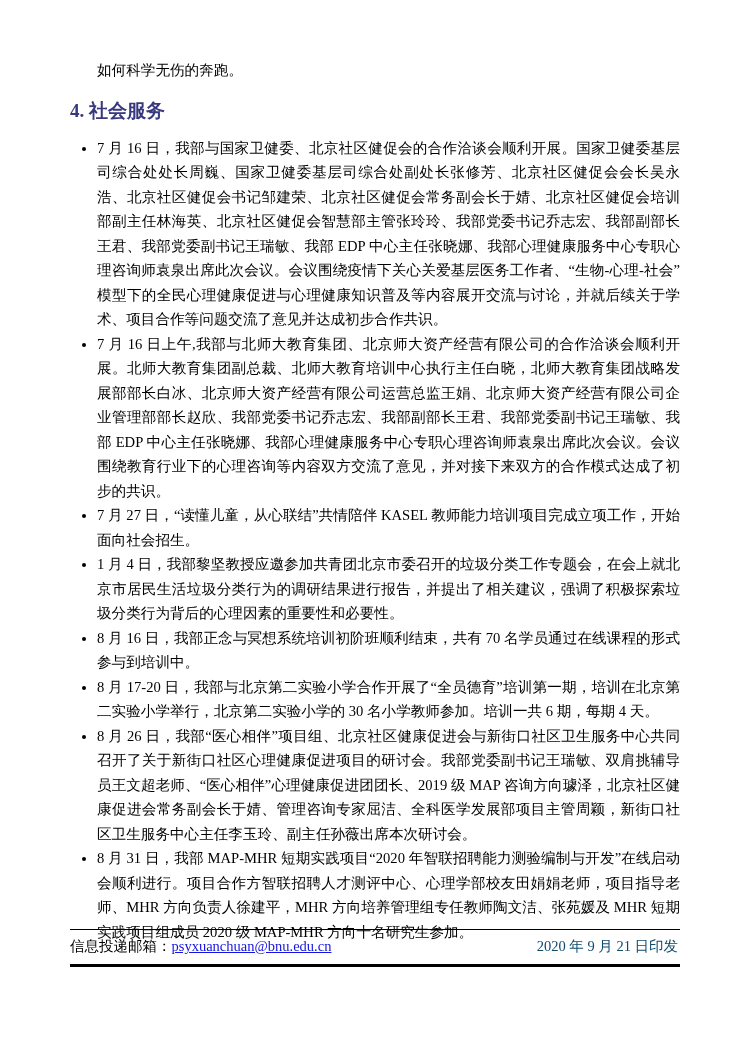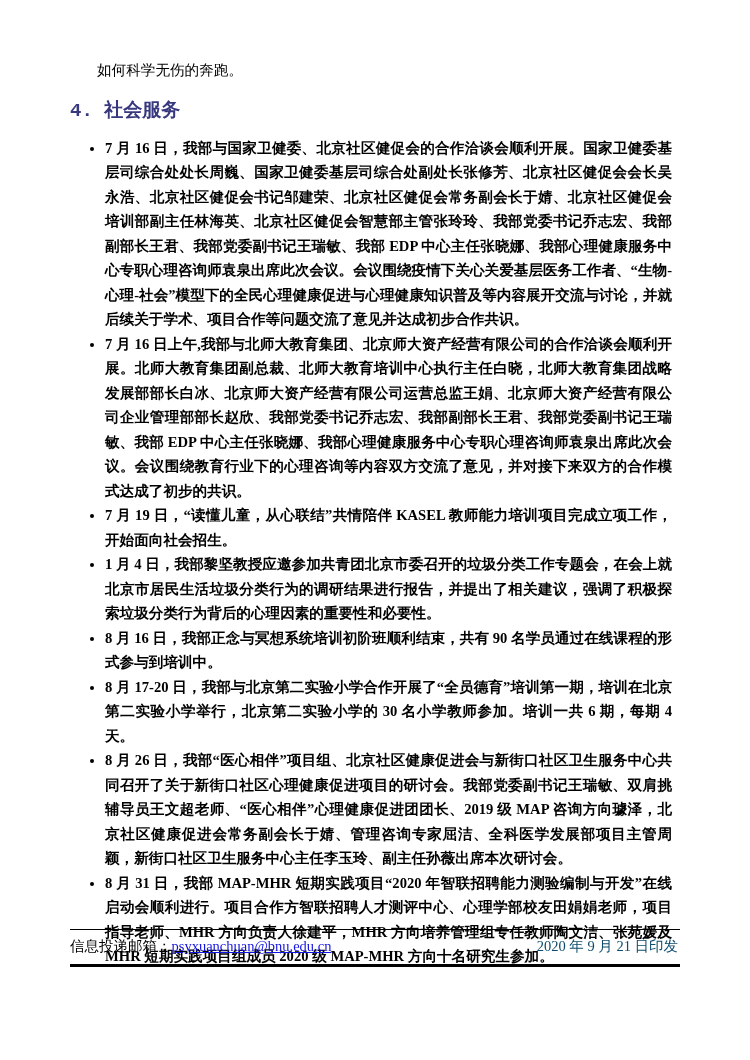--- a/index.html
+++ b/index.html
@@ -24,31 +24,30 @@
     right:68px;
   }
   .intro{
     margin:0 0 0 27px;
     font-size:14.6px;
     line-height:24.5px;
     text-align:justify;
   }
   .section-heading{
     margin:16px 0 13px 0;
-    font-family:Liberation Mono, monospace;
+    font-family:Liberation Serif, serif;
     font-weight:bold;
     font-size:19px;
     line-height:24px;
     color:var(--heading-color);
   }
   ul.bullet-list{
-    margin:8px;
+    margin:0;
     padding:0 0 0 27px;
     list-style-type:disc;
-    font-weight:bold;
   }
   ul.bullet-list li{
     font-size:14.6px;
     line-height:24.5px;
     text-align:justify;
     color:var(--text-color);
   }
   ul.bullet-list li::marker{
     color:#000;
     font-size:13px;
@@ -83,23 +82,23 @@
 <div class="page">
   <div class="content">
 
     <p class="intro">如何科学无伤的奔跑。</p>
 
     <h2 class="section-heading">4. 社会服务</h2>
 
     <ul class="bullet-list">
       <li>7 月 16 日，我部与国家卫健委、北京社区健促会的合作洽谈会顺利开展。国家卫健委基层司综合处处长周巍、国家卫健委基层司综合处副处长张修芳、北京社区健促会会长吴永浩、北京社区健促会书记邹建荣、北京社区健促会常务副会长于婧、北京社区健促会培训部副主任林海英、北京社区健促会智慧部主管张玲玲、我部党委书记乔志宏、我部副部长王君、我部党委副书记王瑞敏、我部 EDP 中心主任张晓娜、我部心理健康服务中心专职心理咨询师袁泉出席此次会议。会议围绕疫情下关心关爱基层医务工作者、“生物-心理-社会”模型下的全民心理健康促进与心理健康知识普及等内容展开交流与讨论，并就后续关于学术、项目合作等问题交流了意见并达成初步合作共识。</li>
       <li>7 月 16 日上午,我部与北师大教育集团、北京师大资产经营有限公司的合作洽谈会顺利开展。北师大教育集团副总裁、北师大教育培训中心执行主任白晓，北师大教育集团战略发展部部长白冰、北京师大资产经营有限公司运营总监王娟、北京师大资产经营有限公司企业管理部部长赵欣、我部党委书记乔志宏、我部副部长王君、我部党委副书记王瑞敏、我部 EDP 中心主任张晓娜、我部心理健康服务中心专职心理咨询师袁泉出席此次会议。会议围绕教育行业下的心理咨询等内容双方交流了意见，并对接下来双方的合作模式达成了初步的共识。</li>
-      <li>7 月 19 日，“读懂儿童，从心联结”共情陪伴 KASEL 教师能力培训项目完成立项工作，开始面向社会招生。</li>
+      <li>7 月 27 日，“读懂儿童，从心联结”共情陪伴 KASEL 教师能力培训项目完成立项工作，开始面向社会招生。</li>
       <li>1 月 4 日，我部黎坚教授应邀参加共青团北京市委召开的垃圾分类工作专题会，在会上就北京市居民生活垃圾分类行为的调研结果进行报告，并提出了相关建议，强调了积极探索垃圾分类行为背后的心理因素的重要性和必要性。</li>
-      <li>8 月 16 日，我部正念与冥想系统培训初阶班顺利结束，共有 90 名学员通过在线课程的形式参与到培训中。</li>
+      <li>8 月 16 日，我部正念与冥想系统培训初阶班顺利结束，共有 70 名学员通过在线课程的形式参与到培训中。</li>
       <li>8 月 17-20 日，我部与北京第二实验小学合作开展了“全员德育”培训第一期，培训在北京第二实验小学举行，北京第二实验小学的 30 名小学教师参加。培训一共 6 期，每期 4 天。</li>
       <li>8 月 26 日，我部“医心相伴”项目组、北京社区健康促进会与新街口社区卫生服务中心共同召开了关于新街口社区心理健康促进项目的研讨会。我部党委副书记王瑞敏、双肩挑辅导员王文超老师、“医心相伴”心理健康促进团团长、2019 级 MAP 咨询方向璩泽，北京社区健康促进会常务副会长于婧、管理咨询专家屈洁、全科医学发展部项目主管周颖，新街口社区卫生服务中心主任李玉玲、副主任孙薇出席本次研讨会。</li>
       <li>8 月 31 日，我部 MAP-MHR 短期实践项目“2020 年智联招聘能力测验编制与开发”在线启动会顺利进行。项目合作方智联招聘人才测评中心、心理学部校友田娟娟老师，项目指导老师、MHR 方向负责人徐建平，MHR 方向培养管理组专任教师陶文洁、张苑媛及 MHR 短期实践项目组成员 2020 级 MAP-MHR 方向十名研究生参加。</li>
     </ul>
   </div>
 
   <div class="footer">
     <div class="footer-row">
       <span class="footer-left">
         <span class="footer-label">信息投递邮箱：</span><a class="email-link">psyxuanchuan@bnu.edu.cn</a>

